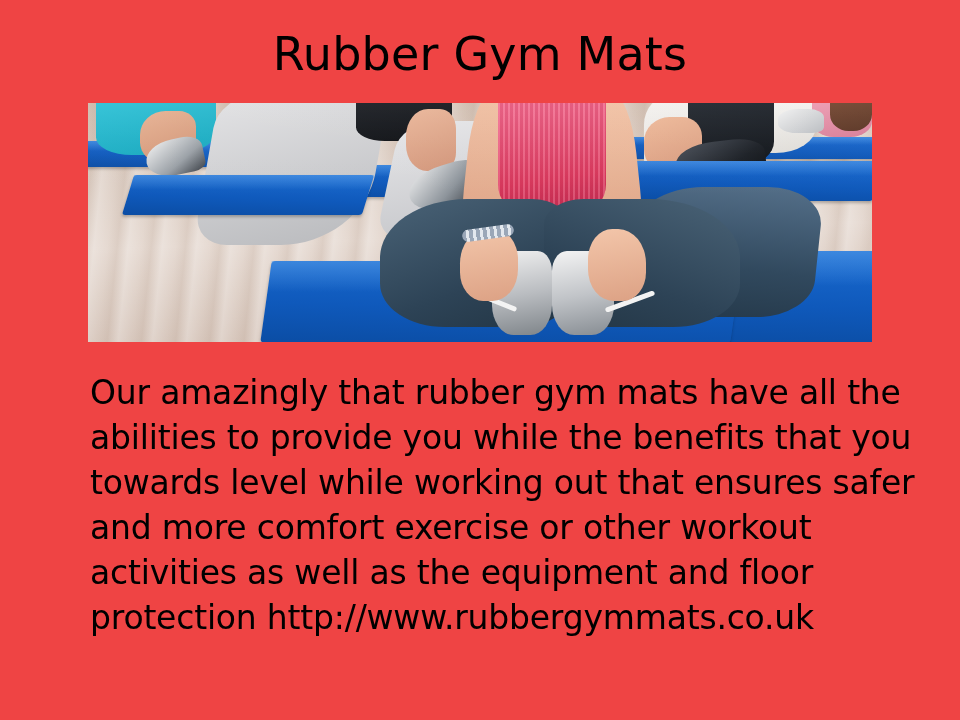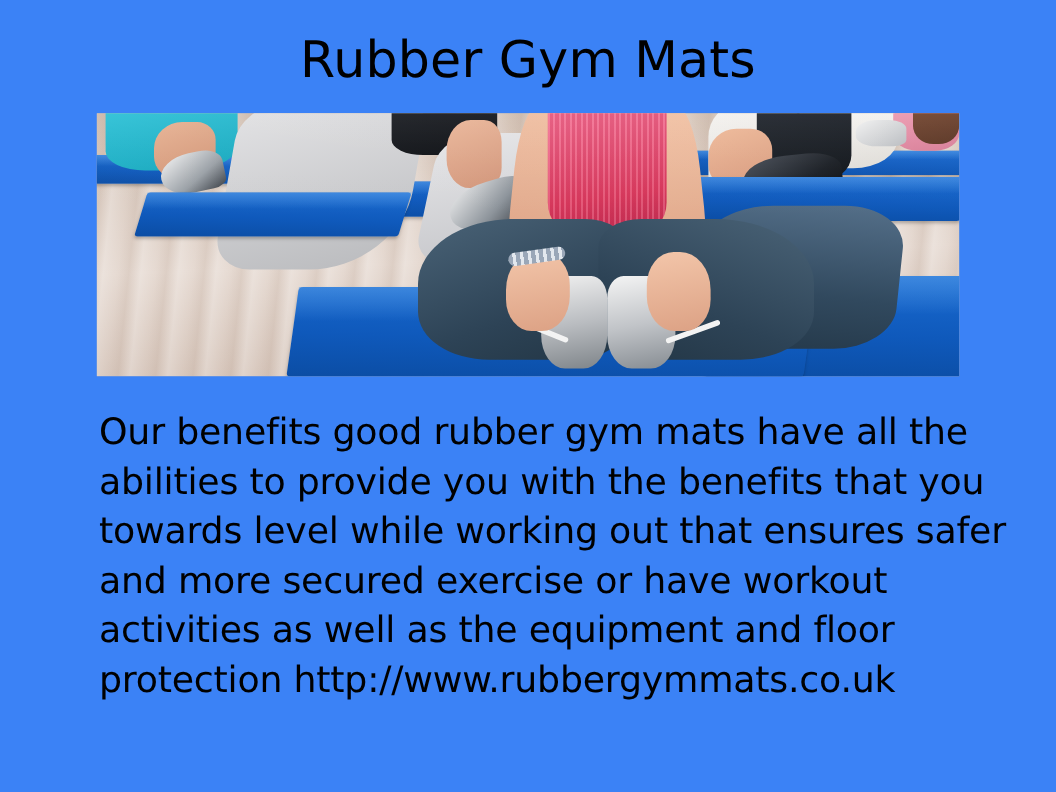--- a/index.html
+++ b/index.html
@@ -11,21 +11,21 @@
     width: 960px;
     height: 720px;
     overflow: hidden;
     font-family: "Liberation Sans", sans-serif;
     -webkit-font-smoothing: antialiased;
   }
   .slide {
     position: relative;
     width: 960px;
     height: 720px;
-    background: #3b82f6;
+    background: #ef4444;
   }
 
   
   .slide-title {
     position: absolute;
     left: 0;
     top: 26px;
     width: 960px;
     text-align: center;
     font-family: "DejaVu Sans", "Liberation Sans", sans-serif;
@@ -214,21 +214,21 @@
       <div class="person lace-r"></div>
       <div class="person hand-l"></div>
       <div class="person hand-r"></div>
       <div class="person bracelet"></div>
 
       <div class="blur-veil"></div>
     </div>
   </div>
 
   <div class="body-copy">
-    <span class="line">Our benefits good rubber gym mats have all the</span>
-    <span class="line">abilities to provide you with the benefits that you</span>
+    <span class="line">Our amazingly that rubber gym mats have all the</span>
+    <span class="line">abilities to provide you while the benefits that you</span>
     <span class="line">towards level while working out that ensures safer</span>
-    <span class="line">and more secured exercise or have workout</span>
+    <span class="line">and more comfort exercise or other workout</span>
     <span class="line">activities as well as the equipment and floor</span>
     <span class="line">protection http://www.rubbergymmats.co.uk</span>
   </div>
 
 </div>
 
 </body></html>

